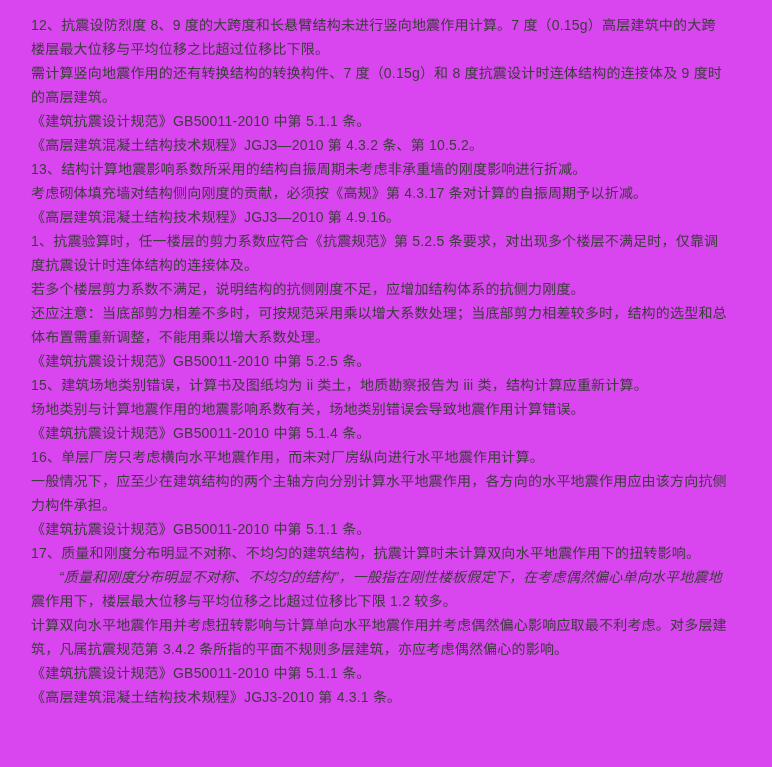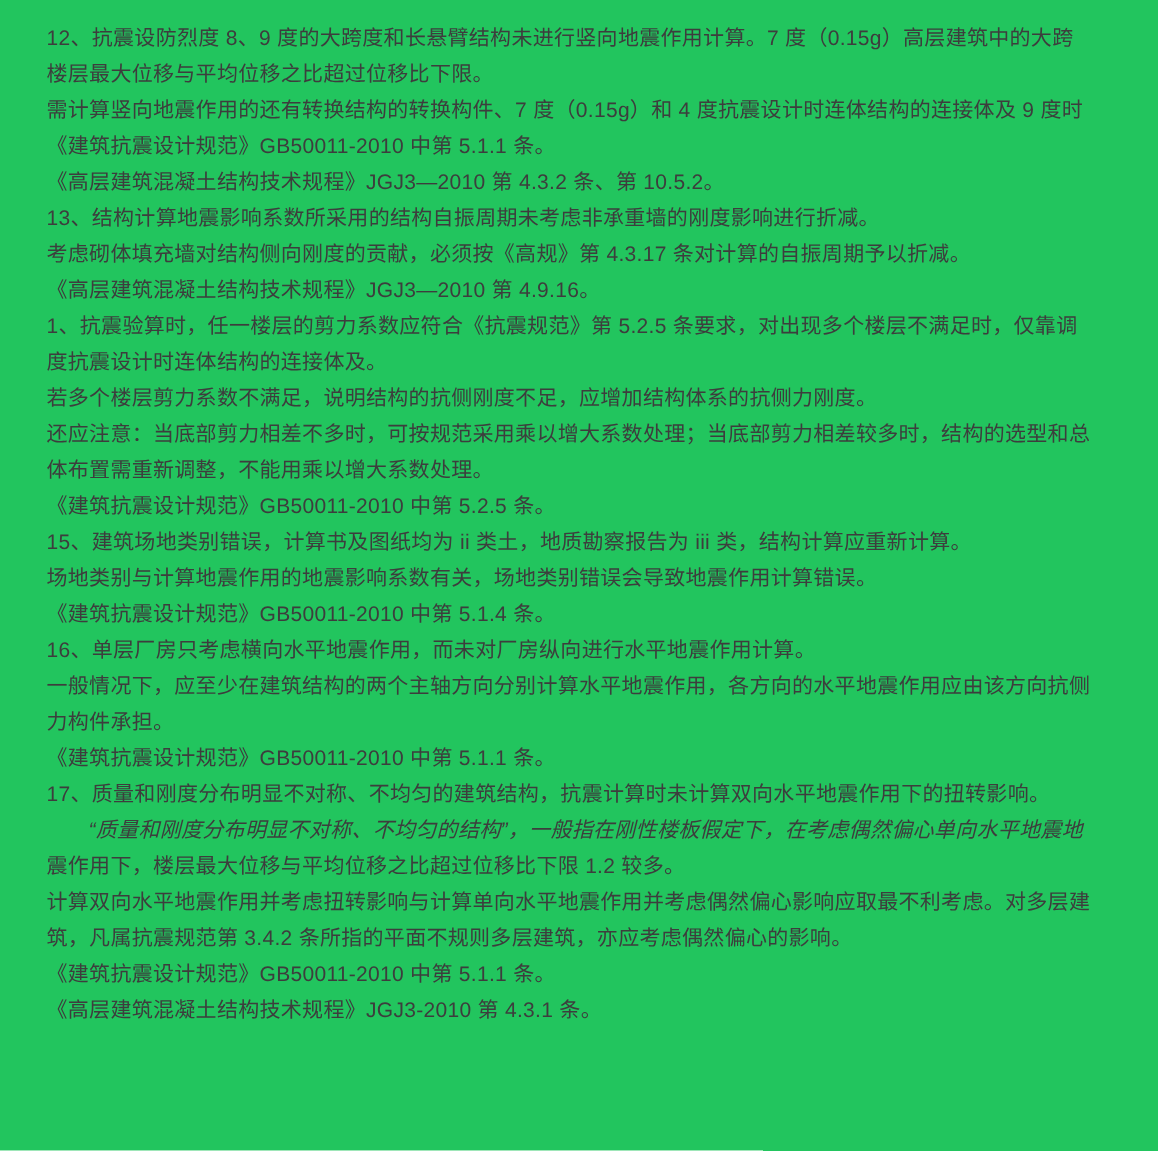--- a/index.html
+++ b/index.html
@@ -4,21 +4,21 @@
 <style>
   html, body {
     margin: 0;
     padding: 0;
     background: #ffffff;
   }
   .page {
     position: relative;
     width: 772px;
     height: 767px;
-    background: #22c55e;
+    background: #d946ef;
     box-sizing: border-box;
     padding: 13px 24px 0 31px;
     overflow: hidden;
     font-family: "Liberation Sans", "DejaVu Sans", sans-serif;
   }
   .line {
     height: 24px;
     line-height: 24px;
     font-size: 14px;
     color: #3d3d3d;
@@ -29,21 +29,22 @@
     text-indent: 28px;
     font-style: italic;
   }
 </style>
 </head>
 <body>
 
 <div class="page">
   <div class="line">12、抗震设防烈度 8、9 度的大跨度和长悬臂结构未进行竖向地震作用计算。7 度（0.15g）高层建筑中的大跨</div>
   <div class="line">楼层最大位移与平均位移之比超过位移比下限。</div>
-  <div class="line">需计算竖向地震作用的还有转换结构的转换构件、7 度（0.15g）和 4 度抗震设计时连体结构的连接体及 9 度时</div>
+  <div class="line">需计算竖向地震作用的还有转换结构的转换构件、7 度（0.15g）和 8 度抗震设计时连体结构的连接体及 9 度时</div>
+  <div class="line">的高层建筑。</div>
   <div class="line">《建筑抗震设计规范》GB50011-2010 中第 5.1.1 条。</div>
   <div class="line">《高层建筑混凝土结构技术规程》JGJ3—2010 第 4.3.2 条、第 10.5.2。</div>
   <div class="line">13、结构计算地震影响系数所采用的结构自振周期未考虑非承重墙的刚度影响进行折减。</div>
   <div class="line">考虑砌体填充墙对结构侧向刚度的贡献，必须按《高规》第 4.3.17 条对计算的自振周期予以折减。</div>
   <div class="line">《高层建筑混凝土结构技术规程》JGJ3—2010 第 4.9.16。</div>
   <div class="line">1、抗震验算时，任一楼层的剪力系数应符合《抗震规范》第 5.2.5 条要求，对出现多个楼层不满足时，仅靠调</div>
   <div class="line">度抗震设计时连体结构的连接体及。</div>
   <div class="line">若多个楼层剪力系数不满足，说明结构的抗侧刚度不足，应增加结构体系的抗侧力刚度。</div>
   <div class="line">还应注意：当底部剪力相差不多时，可按规范采用乘以增大系数处理；当底部剪力相差较多时，结构的选型和总</div>
   <div class="line">体布置需重新调整，不能用乘以增大系数处理。</div>

